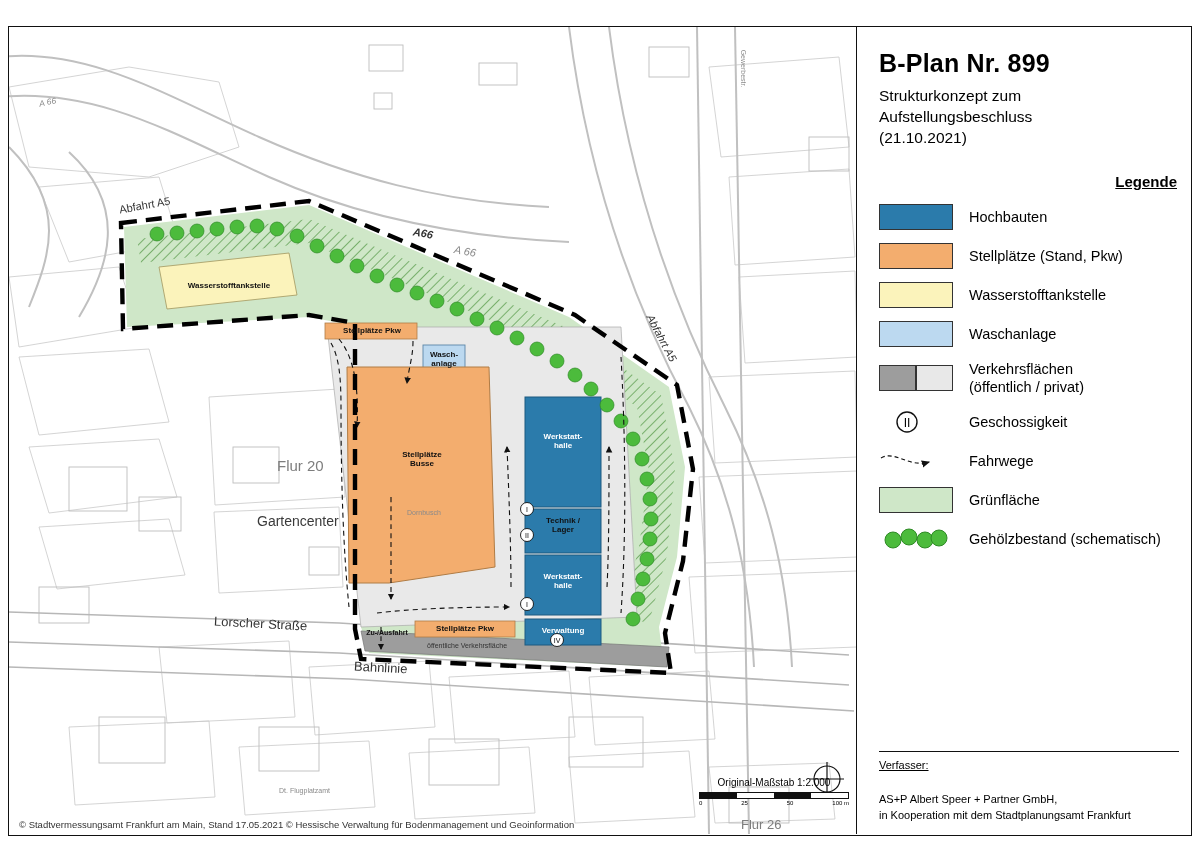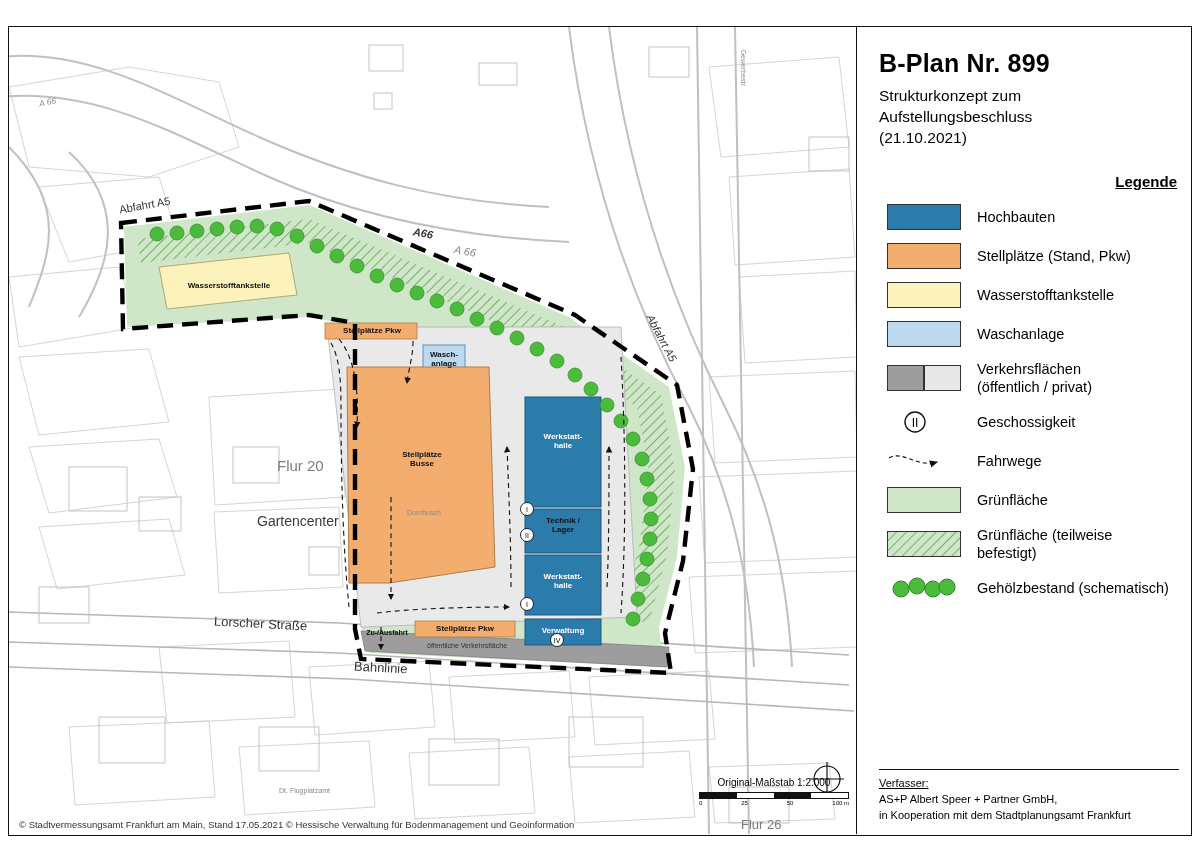--- a/index.html
+++ b/index.html
@@ -103,21 +103,21 @@
     margin: 0 0 24px 0;
     white-space: pre-line;
   }
   .legend-head {
     font-size: 15px;
     font-weight: bold;
     text-decoration: underline;
     margin: 0 0 14px 1px;
     text-align: right;
   }
-  .legend-list { margin: 8px; padding: 0; }
+  .legend-list { margin: 0; padding: 0; }
   .legend-row {
     display: flex;
     align-items: center;
     margin-bottom: 13px;
     min-height: 26px;
   }
   .legend-key {
     width: 74px;
     min-width: 74px;
     height: 26px;
@@ -148,21 +148,21 @@
     left: 22px;
     bottom: 10px;
     width: 300px;
     border-top: 1px solid #111;
     padding-top: 6px;
     font-size: 11px;
     line-height: 1.45;
   }
   .verfasser .vf-head {
     text-decoration: underline;
-    margin-bottom: 0;
+    margin-bottom: 18px;
   }
   
   .scale-wrap {
     position: absolute;
     left: 690px;
     bottom: 28px;
     width: 150px;
     text-align: center;
   }
   .scale-title { font-size: 10px; margin-bottom: 4px; }
@@ -482,34 +482,20 @@
           <div class="legend-text">Fahrwege</div>
         </div>
 
         <div class="legend-row">
           <div class="legend-key">
             <div class="swatch" style="background:#cfe7c8;"></div>
           </div>
           <div class="legend-text">Grünfläche</div>
         </div>
 
-        <div class="legend-row">
-          <div class="legend-key">
-            <svg width="74" height="26">
-              <defs>
-                <pattern id="lgHatch" width="7" height="7" patternTransform="rotate(45)" patternUnits="userSpaceOnUse">
-                  <rect width="7" height="7" fill="#cfe7c8"></rect>
-                  <line x1="0" y1="0" x2="0" y2="7" stroke="#63a255" stroke-width="1.6"></line>
-                </pattern>
-              </defs>
-              <rect x="0.5" y="0.5" width="73" height="25" fill="url(#lgHatch)" stroke="#333" stroke-width="1"></rect>
-            </svg>
-          </div>
-          <div class="legend-text">Grünfläche (teilweise befestigt)</div>
-        </div>
 
         <div class="legend-row">
           <div class="legend-key">
             <svg width="74" height="26">
               <g fill="#4cbb3c" stroke="#2e8a25" stroke-width="1">
                 <circle cx="14" cy="14" r="8"></circle>
                 <circle cx="30" cy="11" r="8"></circle>
                 <circle cx="46" cy="14" r="8"></circle>
                 <circle cx="60" cy="12" r="8"></circle>
               </g>

